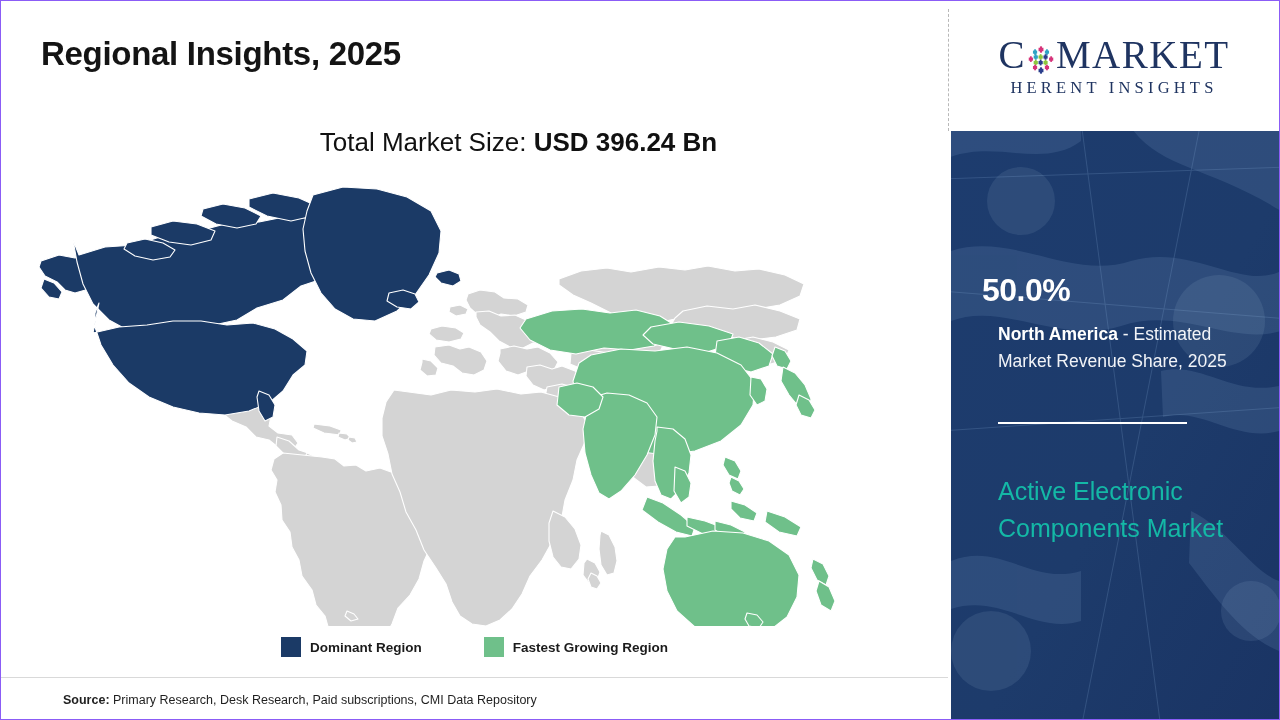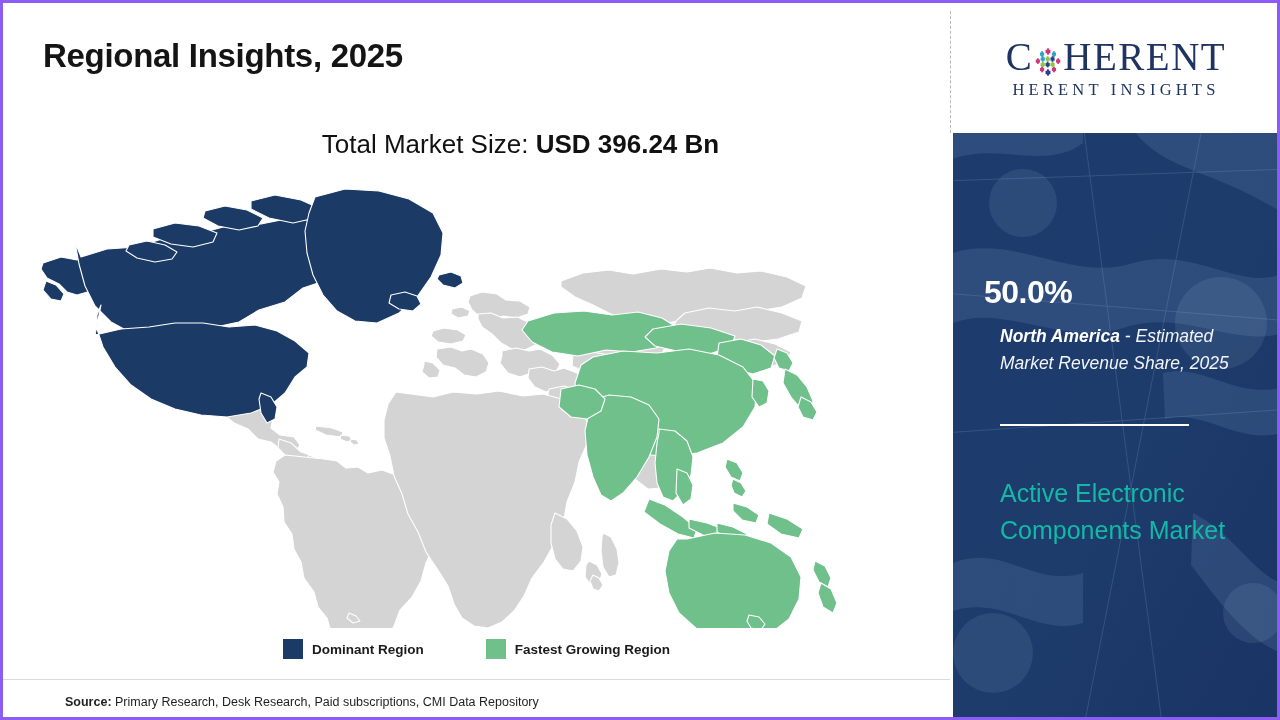--- a/index.html
+++ b/index.html
@@ -10,21 +10,21 @@
   body {
     font-family: "Liberation Sans", sans-serif;
   }
   #canvas {
     position: relative;
     width: 1280px;
     height: 720px;
     background: #ffffff;
     overflow: hidden;
     box-sizing: border-box;
-    border: 3px solid #8b5cf6;
+    border: 1px solid #8b5cf6;
   }
 
   
   #left-pane {
     position: absolute;
     left: 0; top: 0;
     width: 947px; height: 718px;
     background: #ffffff;
   }
 
@@ -186,21 +186,20 @@
     letter-spacing: -0.5px;
     text-align: right;
   }
   #stat-desc {
     position: absolute;
     left: 47px; top: 190px;
     width: 248px;
     font-size: 17.5px;
     color: #f2f4f8;
     line-height: 1.52;
-    font-style: italic;
   }
   #stat-desc .region-name { font-weight: bold; color: #ffffff; }
   #stat-rule {
     position: absolute;
     left: 47px; top: 291px;
     width: 189px; height: 1.5px;
     background: #ffffff;
   }
   #market-name {
     position: absolute;
@@ -389,21 +388,21 @@
                 <rect x="8.5" y="28.5" width="6" height="4.5" fill="#d6337a"></rect>
                 <rect x="10.2" y="26.7" width="2.6" height="8" fill="#d6337a"></rect>
                 <rect x="25.5" y="28.5" width="6" height="4.5" fill="#d6337a"></rect>
                 <rect x="27.2" y="26.7" width="2.6" height="8" fill="#d6337a"></rect>
                 <rect x="16.5" y="32.5" width="7" height="5" fill="#2b3f8c"></rect>
                 <rect x="18.5" y="30.5" width="3" height="9" fill="#2b3f8c"></rect>
               </g>
             </g>
           </svg>
         </span>
-        <span>HERENT</span>
+        <span>MARKET</span>
       </div>
       <div id="logo-sub">HERENT INSIGHTS</div>
     </div>
 
     <div id="blue-panel">
       <svg id="blue-panel-texture" viewBox="0 0 328 588" preserveAspectRatio="none" xmlns="http://www.w3.org/2000/svg">
         <defs>
           <linearGradient id="pg" x1="0" y1="0" x2="1" y2="1">
             <stop offset="0%" stop-color="#1d3c6e"></stop>
             <stop offset="55%" stop-color="#1d3b6b"></stop>

